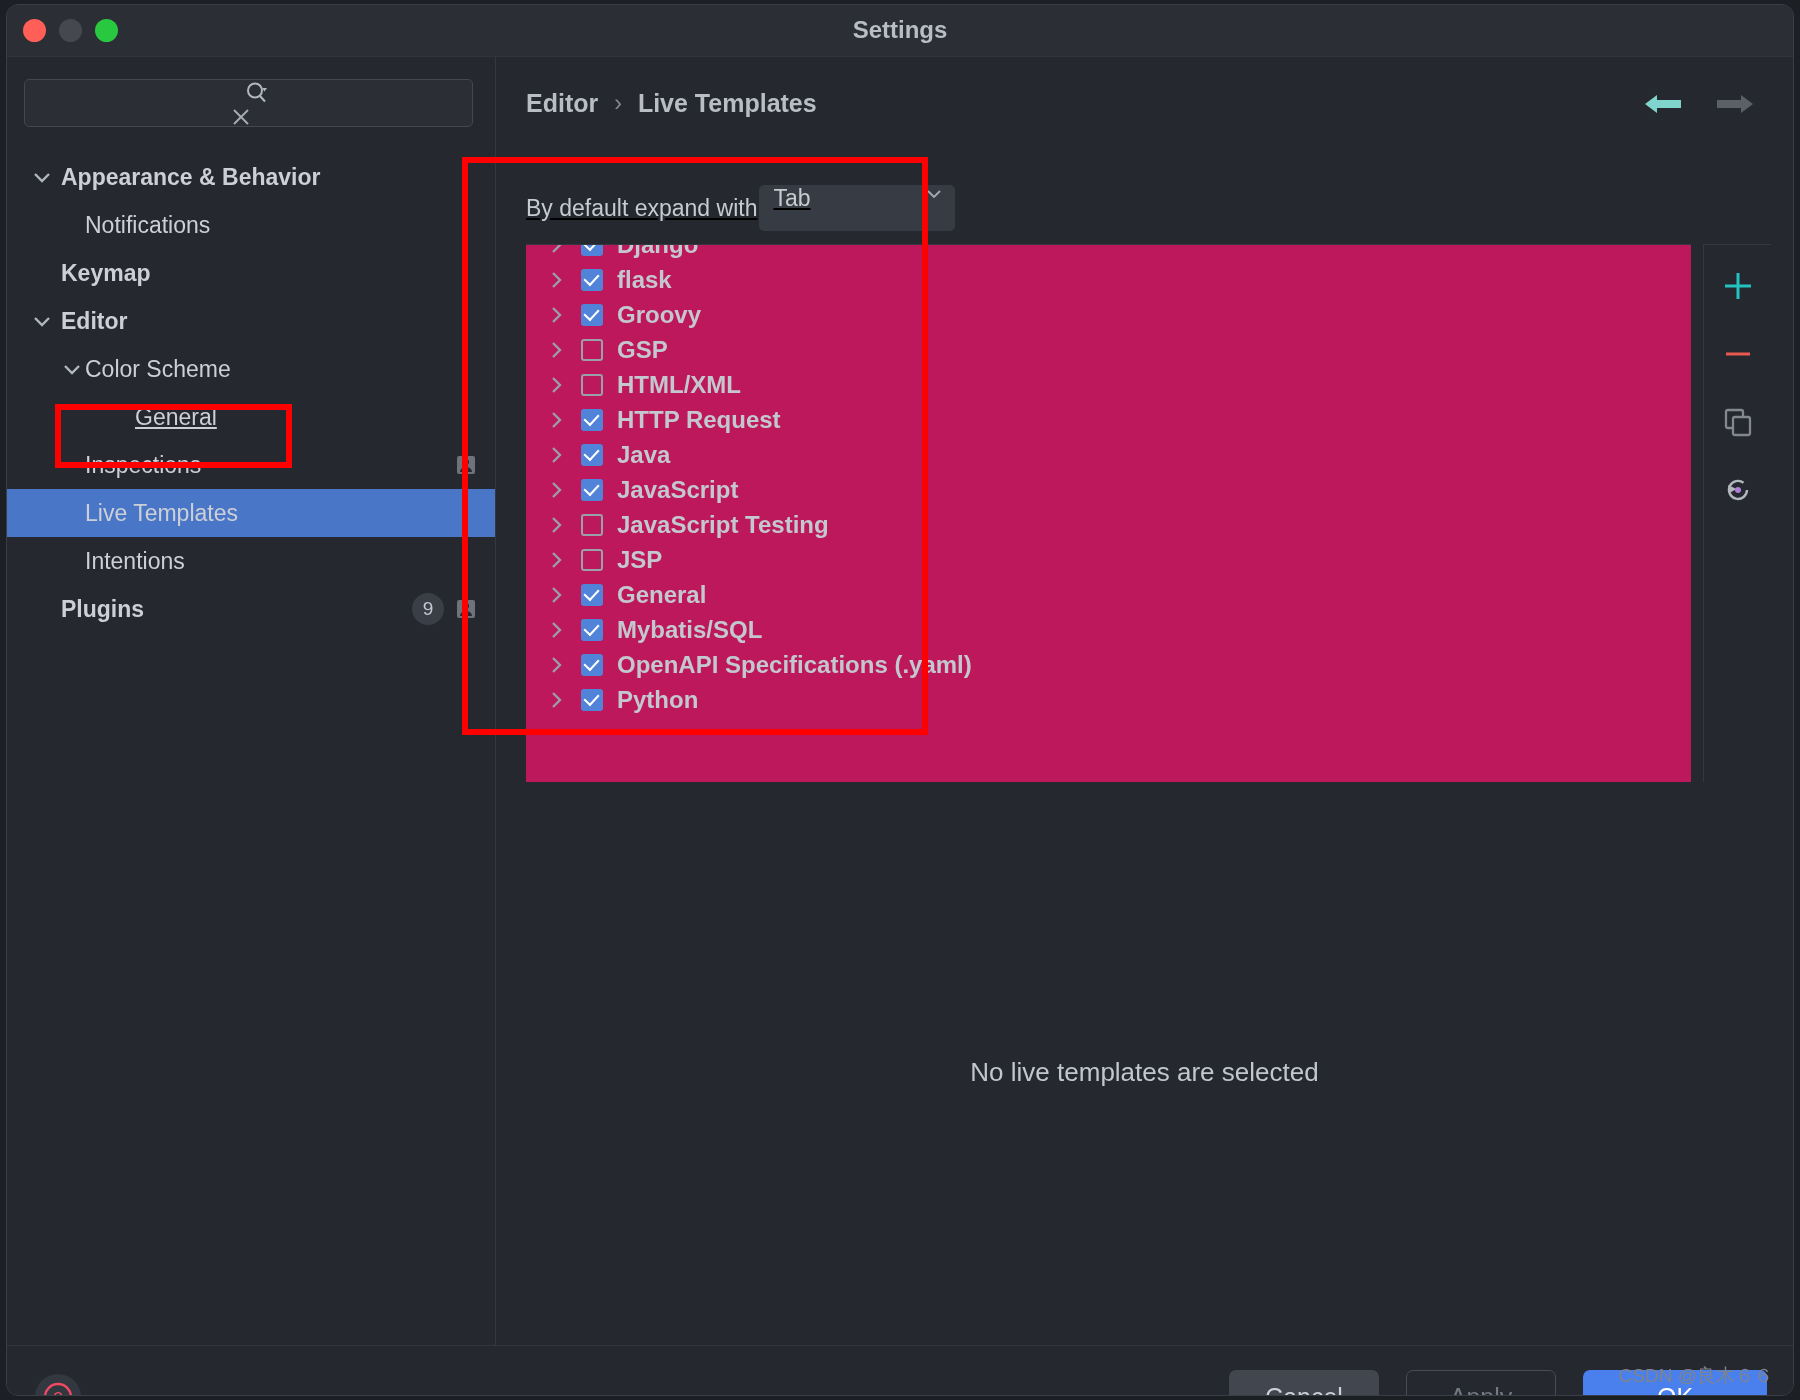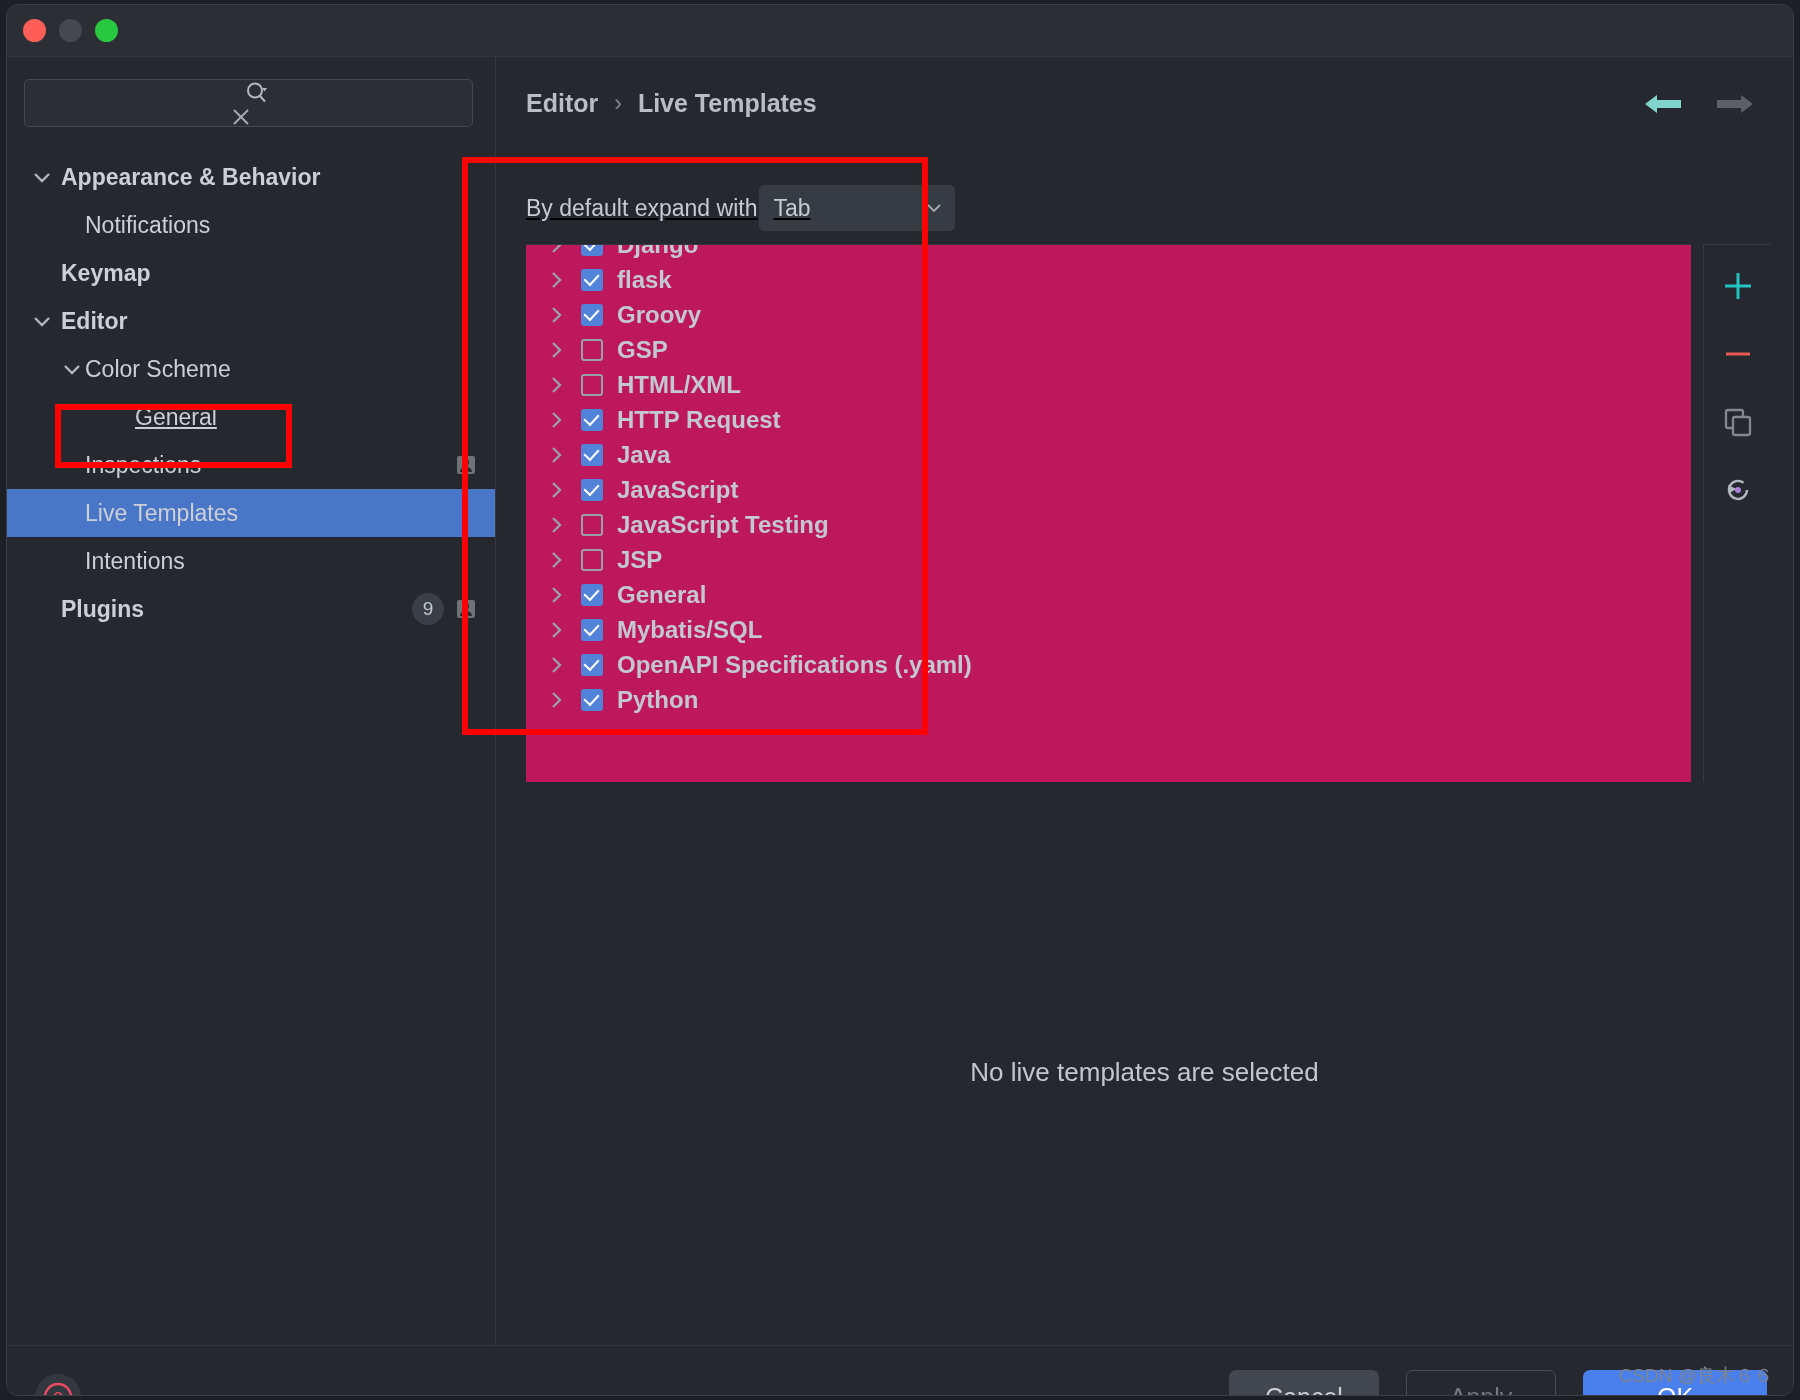--- a/index.html
+++ b/index.html
@@ -112,21 +112,21 @@
 
   .expand-row {
     position: absolute; left: 30px; top: 128px;
     display: flex; align-items: center; gap: 2px; text-decoration: underline;
   }
   .expand-label { font-size: 23px; color: #c6cbd2; }
   .combo {
     width: 196px; height: 46px;
     background: #373b43;
     border-radius: 5px;
-    display: flex; align-items: center;
+    display: flex; 
     padding: 0 14px;
     cursor: pointer;
   }
   .combo-val { flex: 1; font-size: 23px; color: #c6cbd2; }
 
   
   .list-area {
     position: absolute;
     left: 30px; top: 187px;
     right: 102px;
@@ -237,20 +237,21 @@
 <body>
 
 <div class="window">
 
   <div class="titlebar">
     <div class="traffic">
       <div class="light red"></div>
       <div class="light yellow"></div>
       <div class="light green"></div>
     </div>
+    <div class="title">Settings</div>
   </div>
 
   <div class="body">
 
     <div class="sidebar">
       <div class="search-box">
         <span class="search-icon">
           <svg width="26" height="26" viewBox="0 0 26 26">
             <circle cx="11" cy="10.5" r="7" fill="none" stroke="#b2b7bd" stroke-width="2"></circle>
             <line x1="16" y1="16" x2="21" y2="21.5" stroke="#b2b7bd" stroke-width="2"></line>

